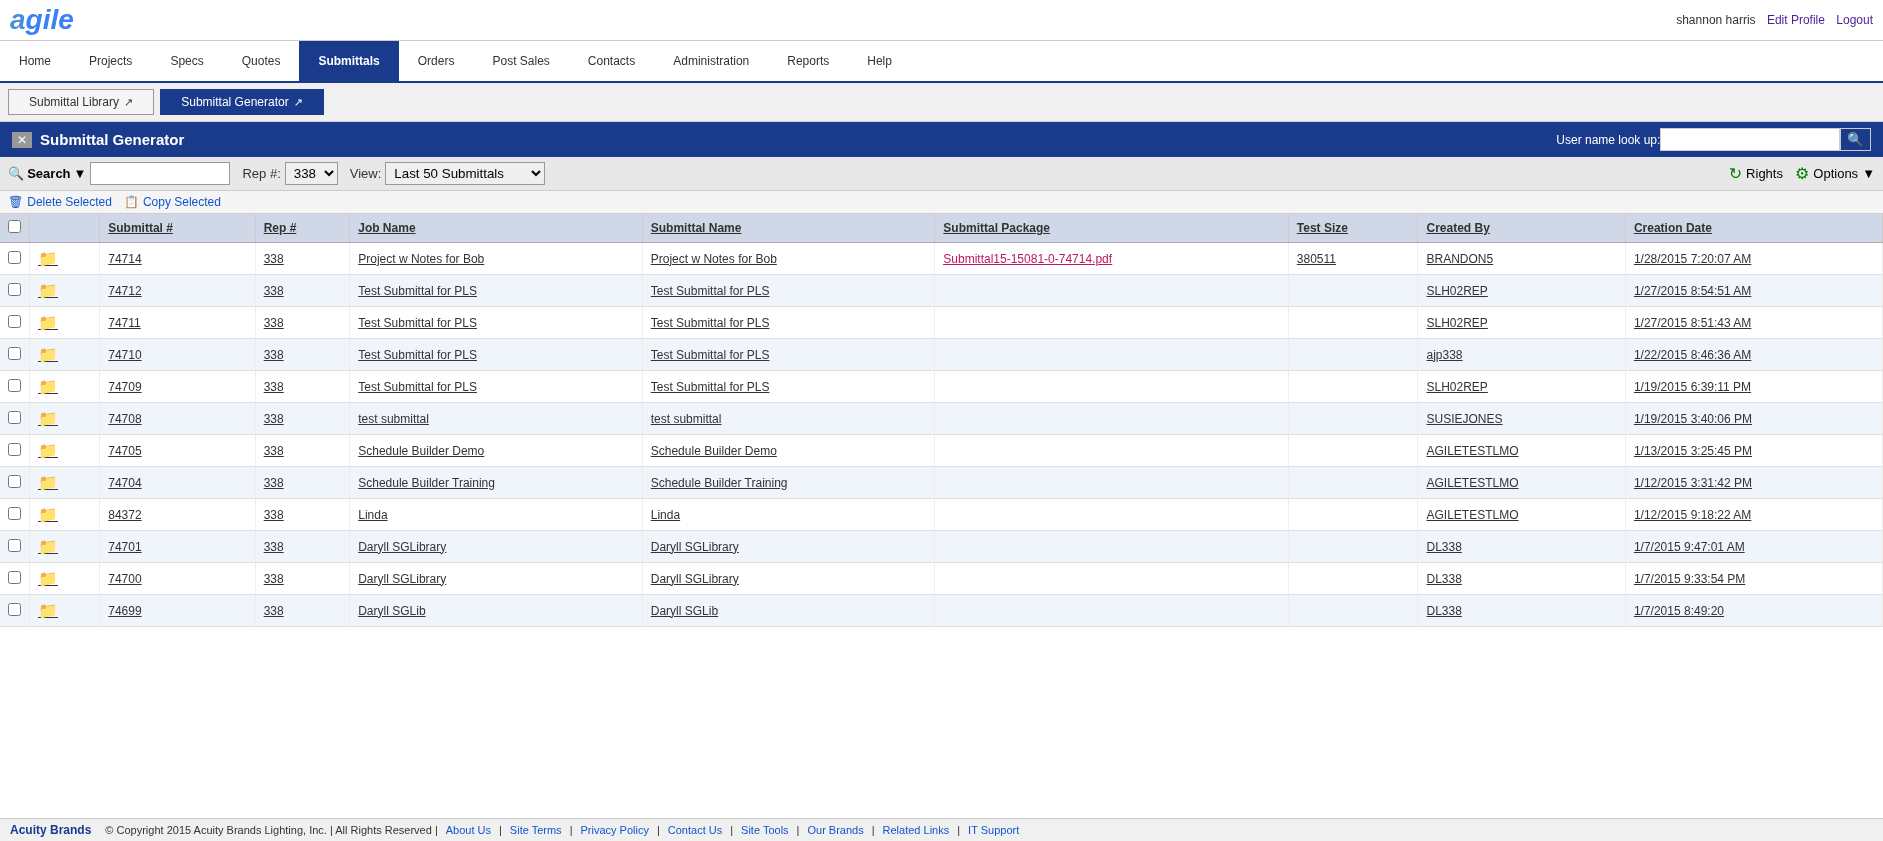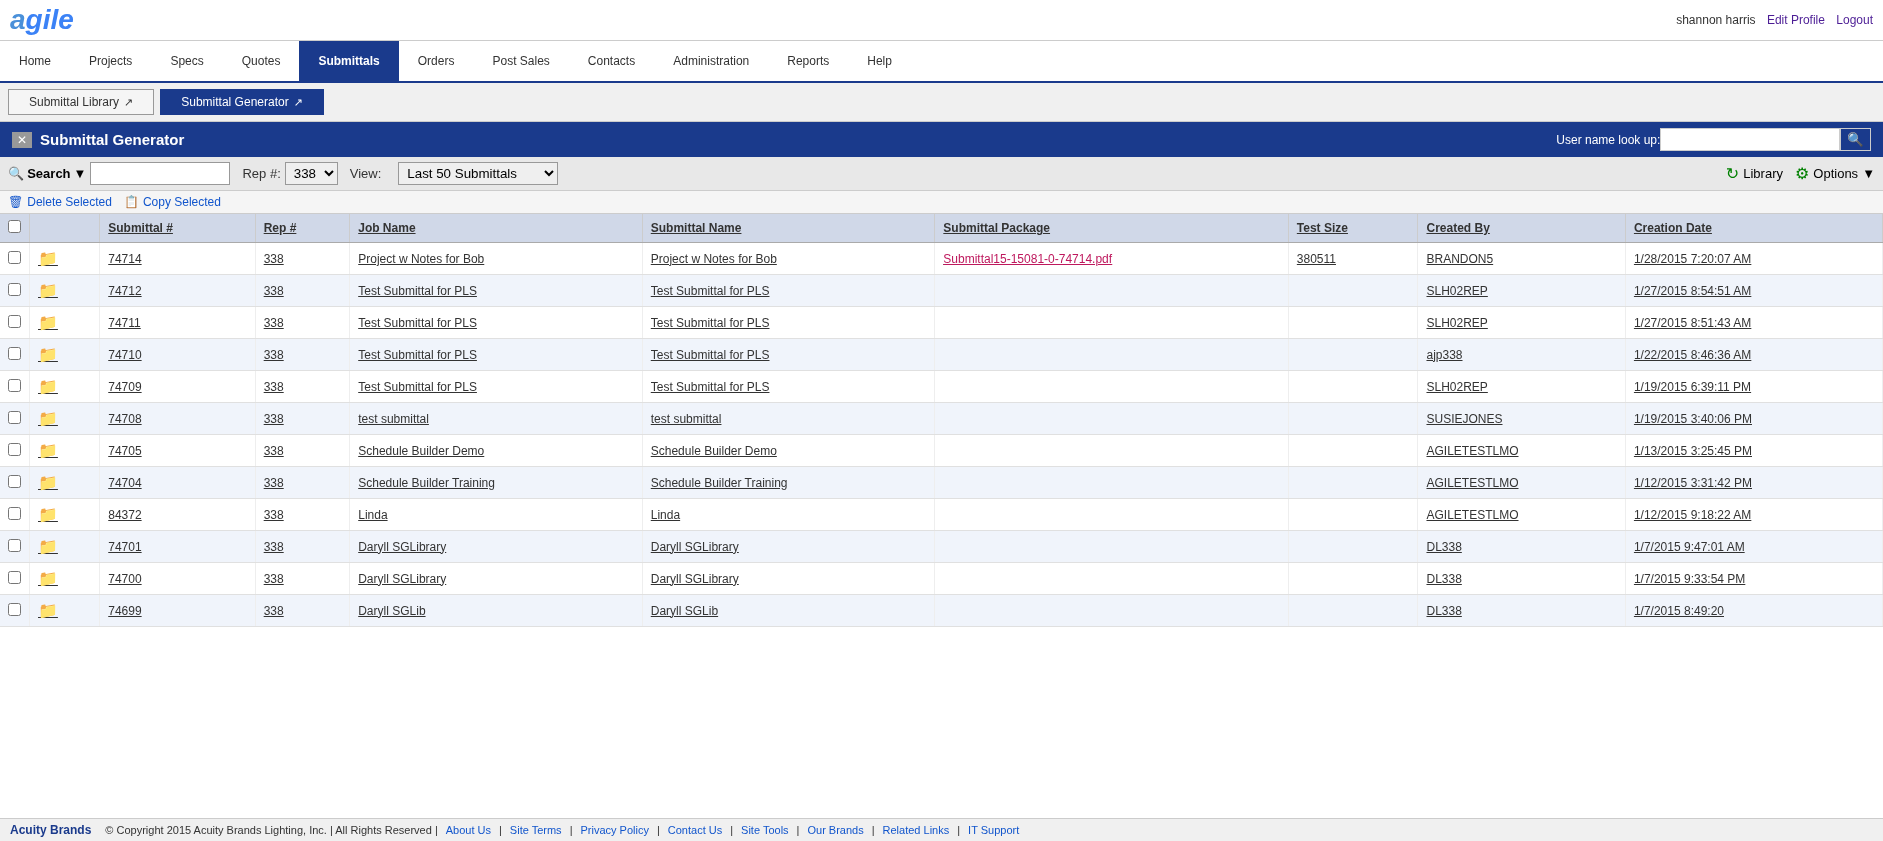--- a/index.html
+++ b/index.html
@@ -105,21 +105,21 @@
       padding: 5px 8px;
       background: #e8e8e8;
       border-bottom: 1px solid #ccc;
       gap: 12px;
     }
     .search-area { display: flex; align-items: center; gap: 4px; }
     .search-area input { padding: 3px 6px; border: 1px solid #999; width: 140px; }
     .search-dropdown { font-weight: bold; cursor: pointer; display: flex; align-items: center; gap: 3px; color: #000; font-size: 13px; }
     .rep-area { display: flex; align-items: center; gap: 4px; font-size: 13px; }
     .rep-area select { padding: 2px 4px; border: 1px solid #999; }
-    .view-area { display: flex; align-items: center; gap: 17px; font-size: 13px; }
+    .view-area { display: flex; align-items: center; gap: 4px; font-size: 13px; }
     .view-area select { padding: 2px 4px; border: 1px solid #999; width: 160px; }
     .right-actions { margin-left: auto; display: flex; align-items: center; gap: 12px; }
     .action-btn { display: flex; align-items: center; gap: 4px; cursor: pointer; font-size: 13px; color: #000; background: none; border: none; }
     .refresh-icon { color: green; font-size: 16px; }
     .options-icon { color: green; font-size: 16px; }
 
     
     #action-bar {
       display: flex;
       align-items: center;
@@ -250,21 +250,21 @@
     </select>
   </div>
   <div class="view-area">
     <span>View:</span>
     <select>
     <option>Last 50 Submittals</option><option>Last 100 Submittals</option><option>All Submittals</option></select>
   </div>
   <div class="right-actions">
     <button class="action-btn">
       <span class="refresh-icon">↻</span>
-      <span>Library</span>
+      <span>Rights</span>
     </button>
     <button class="action-btn">
       <span class="options-icon">⚙</span>
       <span>Options</span>
       <span>▼</span>
     </button>
   </div>
 </div>
 
 <div id="action-bar">

